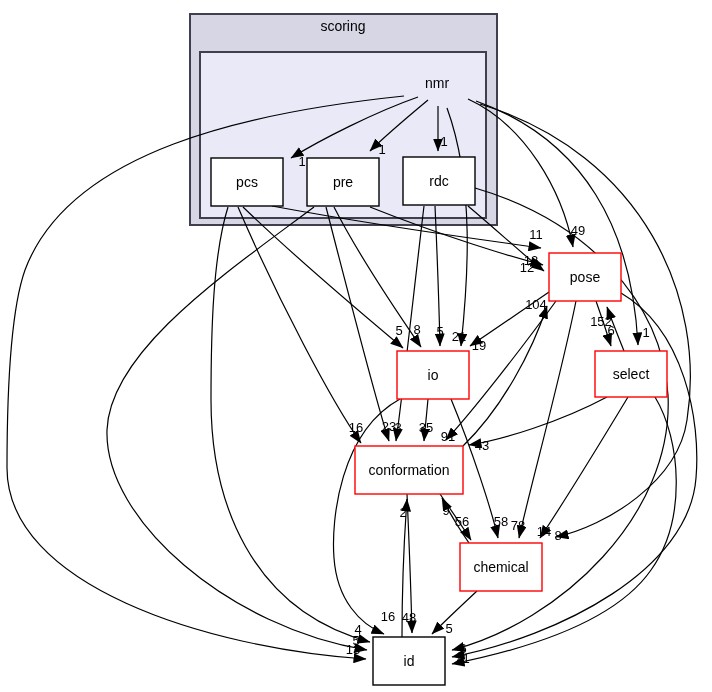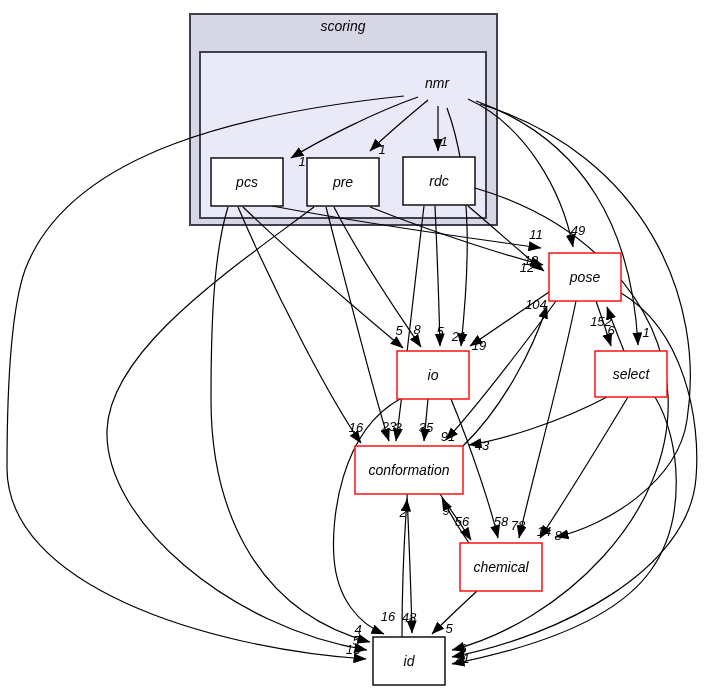--- a/index.html
+++ b/index.html
@@ -1,16 +1,16 @@
 <!DOCTYPE html>
 <html><head>
 <meta charset="utf-8">
 <style>
   html,body{margin:0;padding:0;background:#ffffff;}
-  .stage{position:relative;width:712px;height:692px;background:#ffffff;overflow:hidden;font-style:italic;}
+  .stage{position:relative;width:712px;height:692px;background:#ffffff;overflow:hidden;}
   svg text{font-family:"Liberation Sans","DejaVu Sans",sans-serif;}
   .cluster-label{font-size:14px;fill:#000;}
   .node-label{font-size:14px;fill:#000;}
   .edge-label{font-size:13px;fill:#000;}
 </style>
 </head>
 <body>
 
 <div class="stage">
   <svg id="graph" width="712" height="692" viewBox="0 0 712 692">

